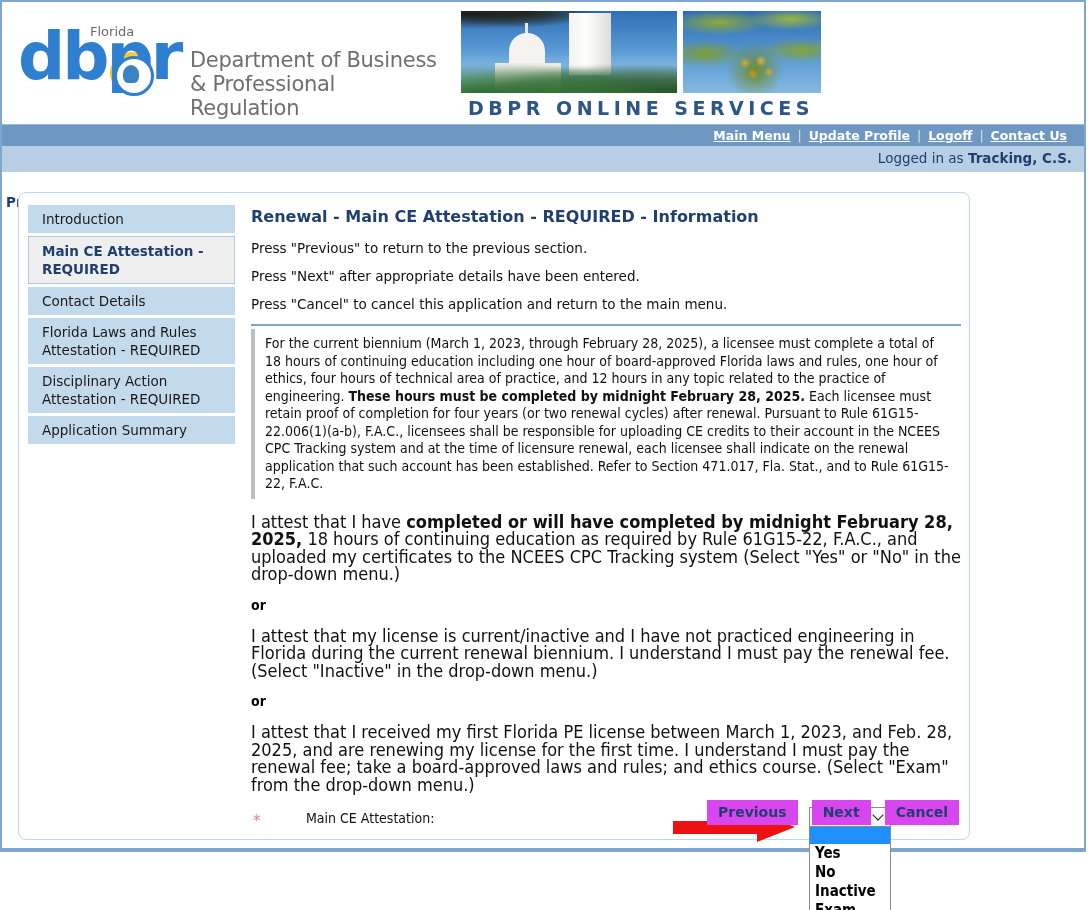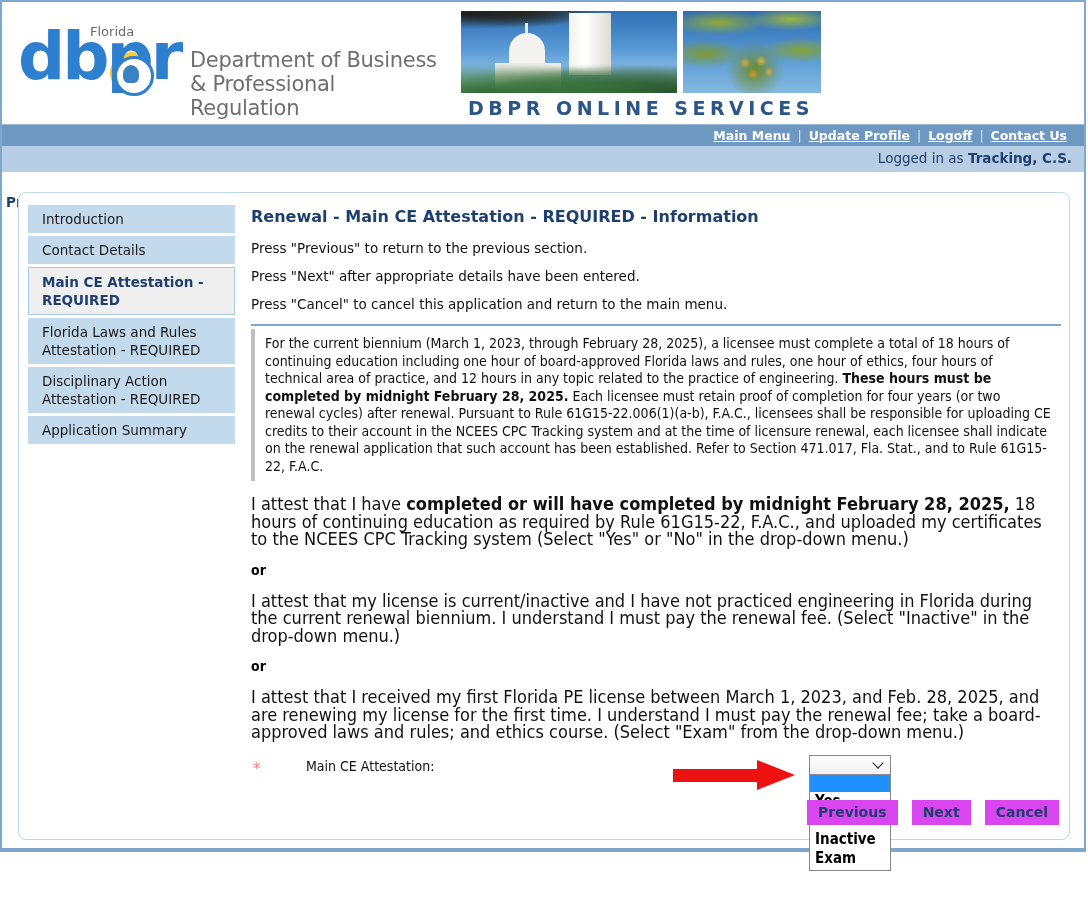--- a/index.html
+++ b/index.html
@@ -252,21 +252,21 @@
     font-size: 13.5px;
     color: #1f3f6e;
   }
   #logged-in b { font-weight: bold; }
 
   
   #content-panel {
     position: absolute;
     left: 16px;
     top: 190px;
-    width: 1052px;
+    width: 952px;
     height: 648px;
     border: 1px solid #bcd7ee;
     border-radius: 8px;
     box-sizing: border-box;
     background: #ffffff;
     text-decoration: underline;
   }
 
   
   #sidebar {
@@ -504,22 +504,22 @@
 
   <div id="info-bar">
     <div id="license-title">Professional Engineer #00000</div>
     <div id="logged-in"><span>Logged in as </span><b>Tracking, C.S.</b></div>
   </div>
 
   <div id="content-panel">
 
     <div id="sidebar">
       <div class="side-item">Introduction</div>
+      <div class="side-item active">Main CE Attestation - REQUIRED</div>
       <div class="side-item">Contact Details</div>
-      <div class="side-item active">Main CE Attestation - REQUIRED</div>
       <div class="side-item">Florida Laws and Rules Attestation - REQUIRED</div>
       <div class="side-item">Disciplinary Action Attestation - REQUIRED</div>
       <div class="side-item">Application Summary</div>
     </div>
 
     <div id="main-col">
 
       <div id="page-heading">Renewal - Main CE Attestation - REQUIRED - Information</div>
 
       <p class="instr">Press "Previous" to return to the previous section.</p>

